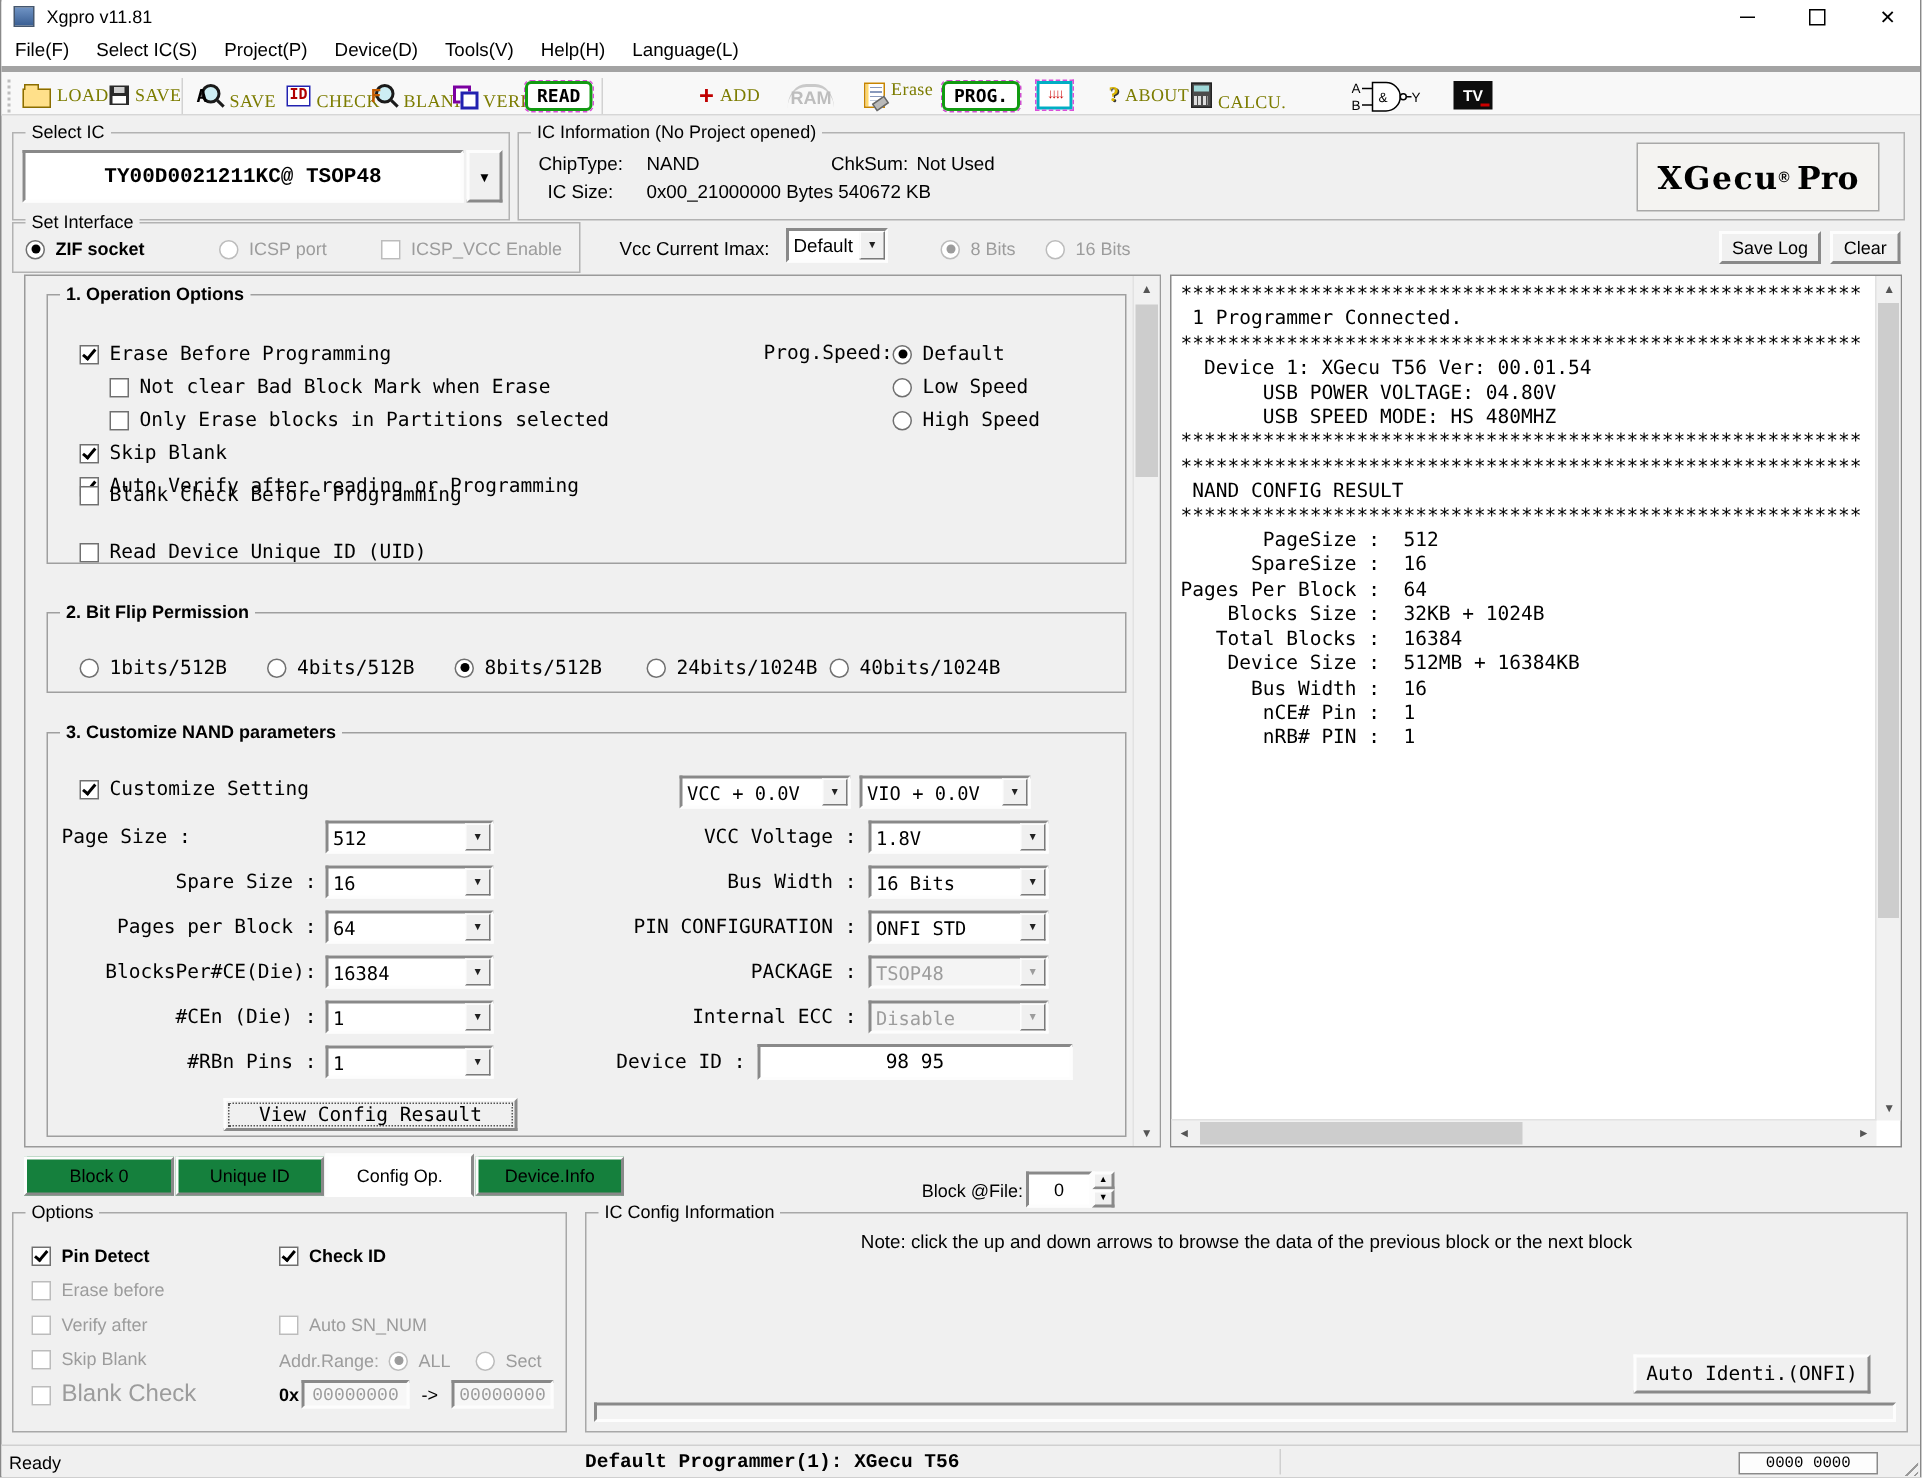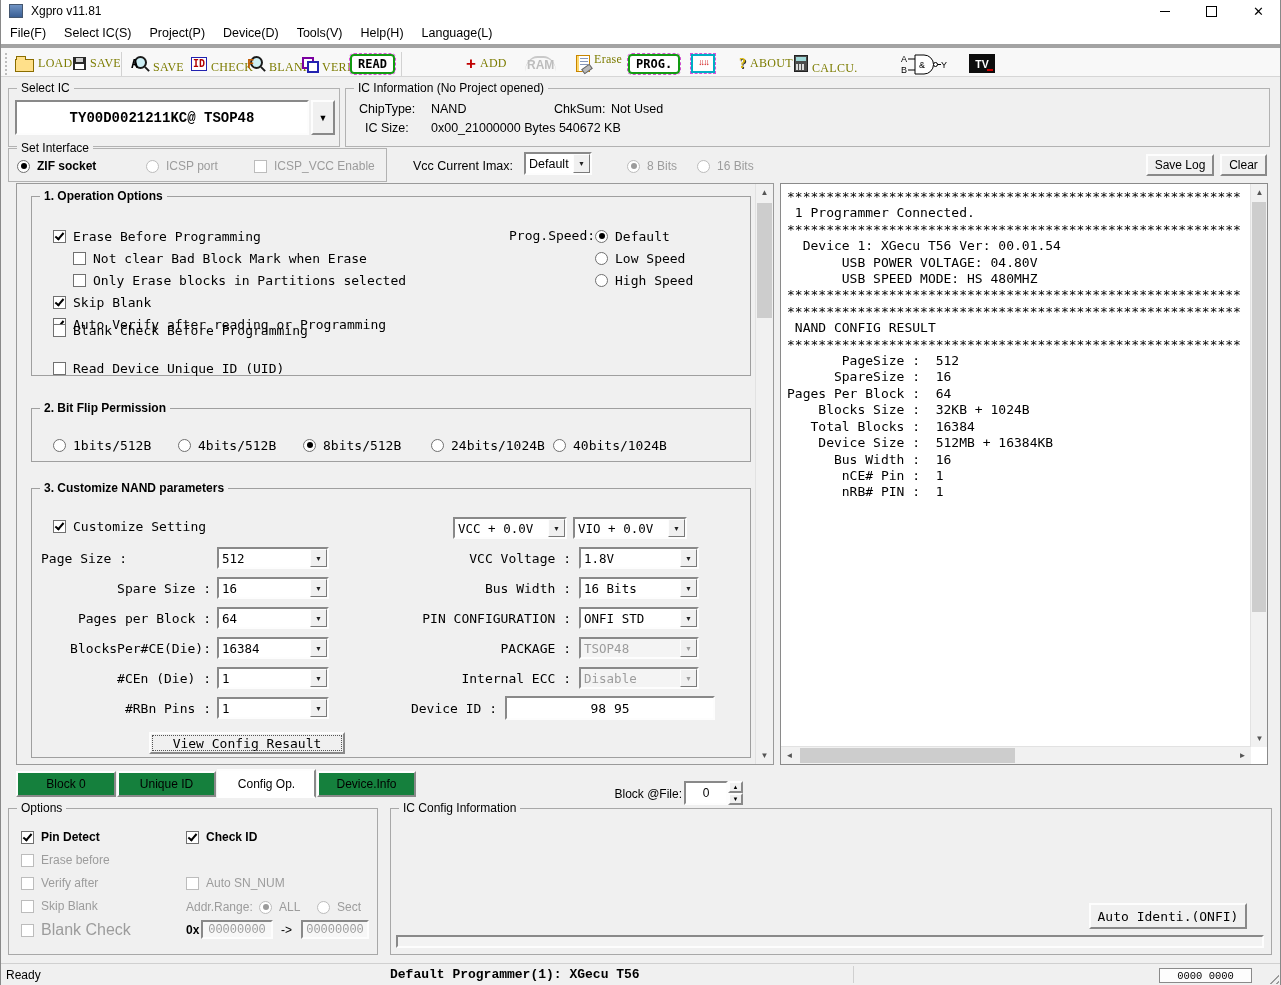--- a/index.html
+++ b/index.html
@@ -207,20 +207,25 @@
 
   <div class="gb" style="left:345px;top:88px;width:923px;height:57px">
     <span class="gt">IC Information (No Project opened)</span>
     <span class="abs" style="left:13px;top:13px;font-size:12.5px">ChipType:</span>
     <span class="abs" style="left:85px;top:13px;font-size:12.5px">NAND</span>
     <span class="abs" style="left:208px;top:13px;font-size:12.5px">ChkSum:</span>
     <span class="abs" style="left:265px;top:13px;font-size:12.5px">Not Used</span>
     <span class="abs" style="left:19px;top:32px;font-size:12.5px">IC Size:</span>
     <span class="abs" style="left:85px;top:32px;font-size:12.5px">0x00_21000000 Bytes 540672 KB</span>
 
+    <div class="abs" style="left:745px;top:6px;width:160px;height:44px;border:1px solid #a8a8a8;background:#f4f3f1;display:flex;align-items:center;justify-content:center">
+      <span style="font:bold 21px 'DejaVu Serif',serif;letter-spacing:1px">XGecu</span>
+        <sup style="font-size:10px;font-weight:bold">®</sup>
+        <span style="font:bold 21px 'DejaVu Serif',serif;margin-left:5px">Pro</span>
+    </div>
   </div>
 
   <div class="gb" style="left:8px;top:148px;width:377px;height:32px">
     <span class="gt">Set Interface</span>
     <span class="row" style="left:8px;top:9px">
       <span class="rd on"></span>
       <span style="font-size:12px;font-weight:bold">ZIF socket</span>
     </span>
     <span class="row" style="left:137px;top:9px">
       <span class="rd dis"></span>
@@ -499,20 +504,21 @@
       <span class="gray mono" style="font-size:12px">00000000</span>
     </div>
     <span class="abs" style="left:272px;top:114px;font-size:12px">-&gt;</span>
     <div class="inset" style="position:absolute;left:292px;top:111px;width:68px;height:19px;display:flex;align-items:center;justify-content:center;background:#f7f7f7">
       <span class="gray mono" style="font-size:12px">00000000</span>
     </div>
   </div>
 
   <div class="gb" style="left:390px;top:808px;width:880px;height:145px;border-color:#a8a8a8">
     <span class="gt">IC Config Information</span>
+    <div class="abs note" style="left:0;top:12px;width:100%;text-align:center">Note: click the up and down arrows to browse the data of the previous block or the next block</div>
     <div class="btn mlbl" style="position:absolute;left:698px;top:94px;width:158px;height:26px">Auto Identi.(ONFI)</div>
     <div class="inset" style="position:absolute;left:5px;top:126px;width:868px;height:13px;background:#f3f3f3"></div>
   </div>
 
   <div class="statusbar">
     <span class="abs" style="left:5px;top:4px;font-size:12px">Ready</span>
     <span class="abs mono" style="left:389px;top:3px;font-size:13px;font-weight:bold">Default Programmer(1): XGecu T56</span>
     <span class="abs" style="left:852px;top:2px;width:1px;height:17px;background:#d0d0d0"></span>
     <div class="abs inset1" style="left:1158px;top:4px;width:93px;height:15px;display:flex;align-items:center;justify-content:center;background:#fdfdfd">
       <span class="mono" style="font-size:10.5px">0000 0000</span>

